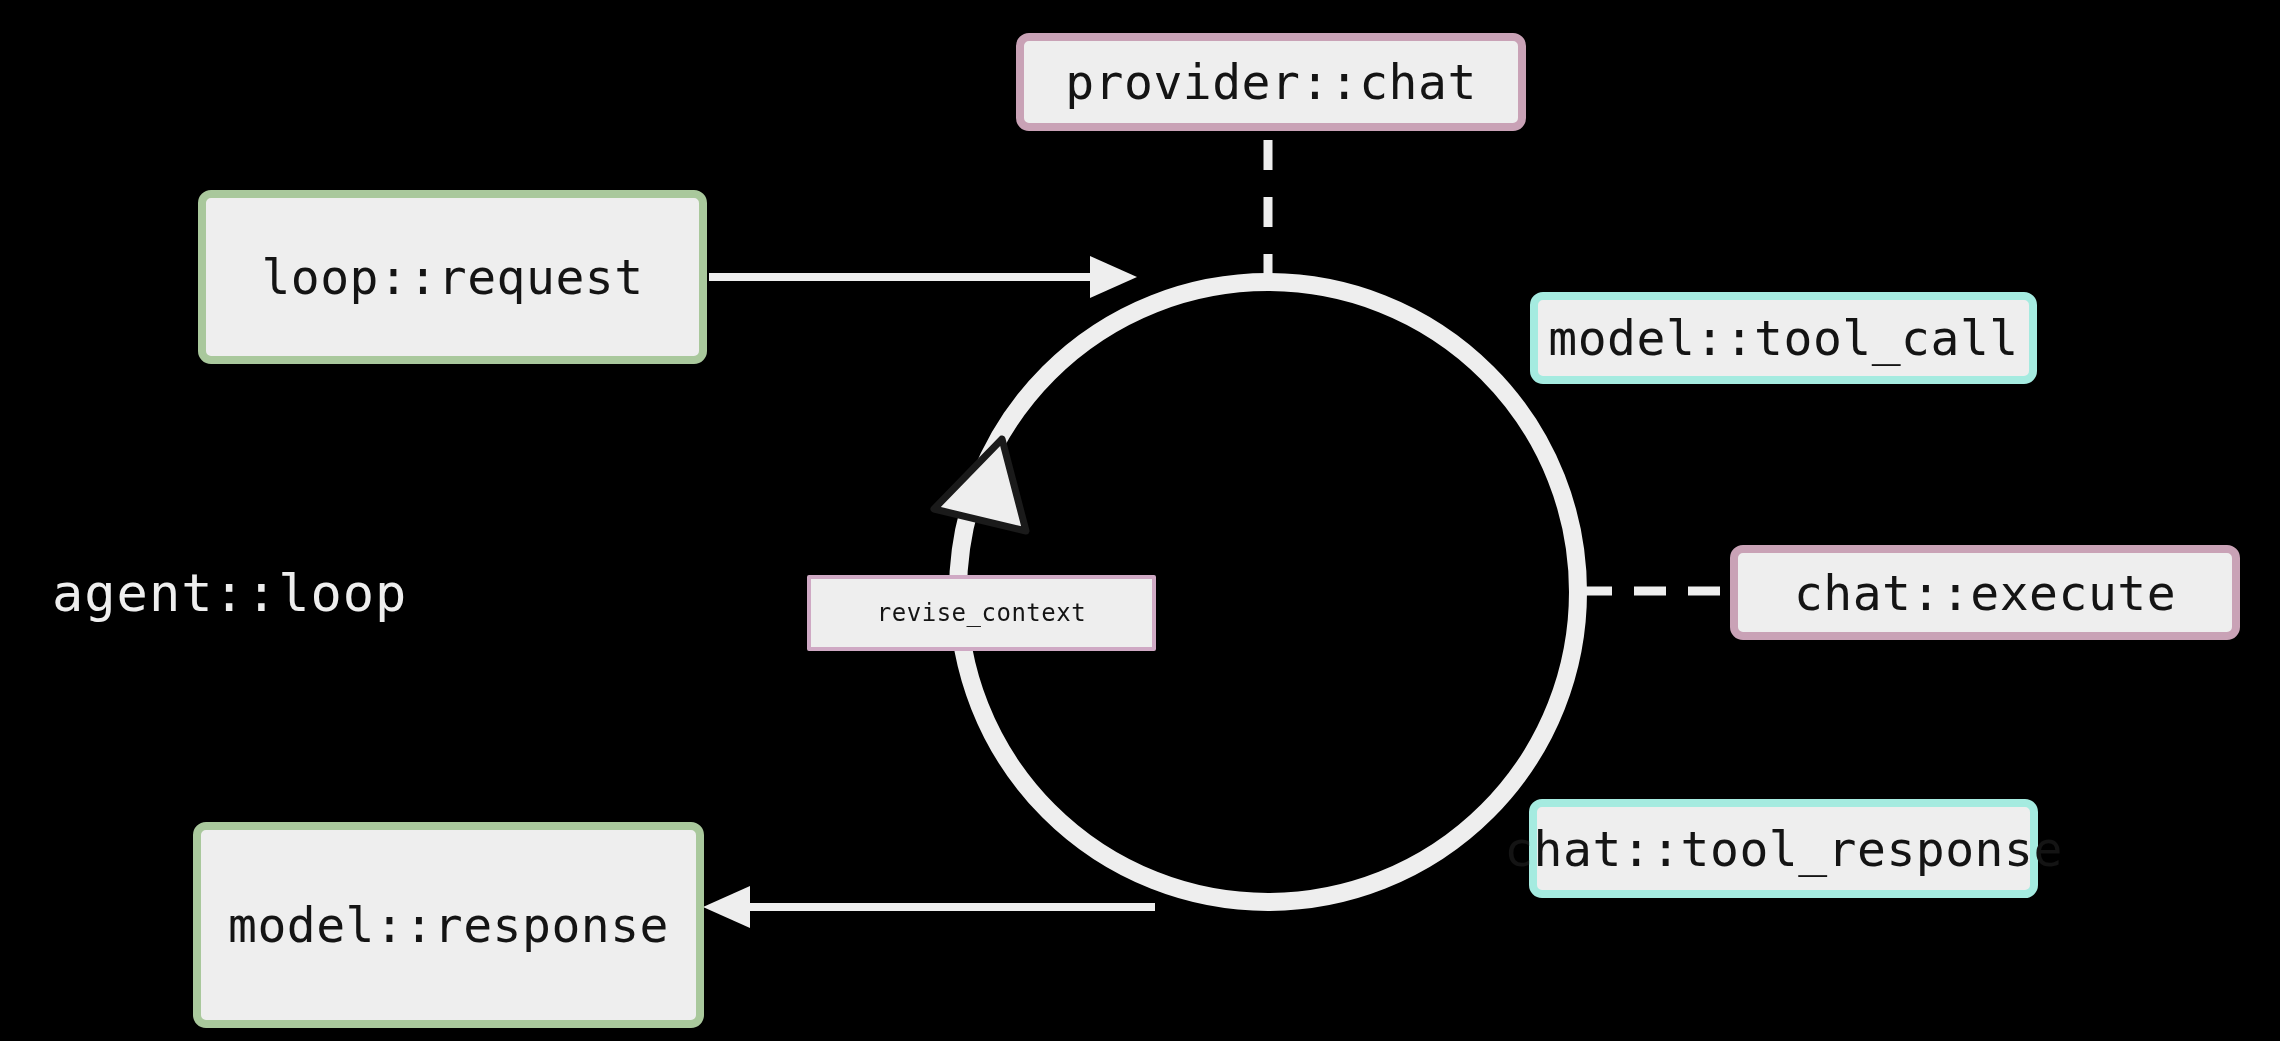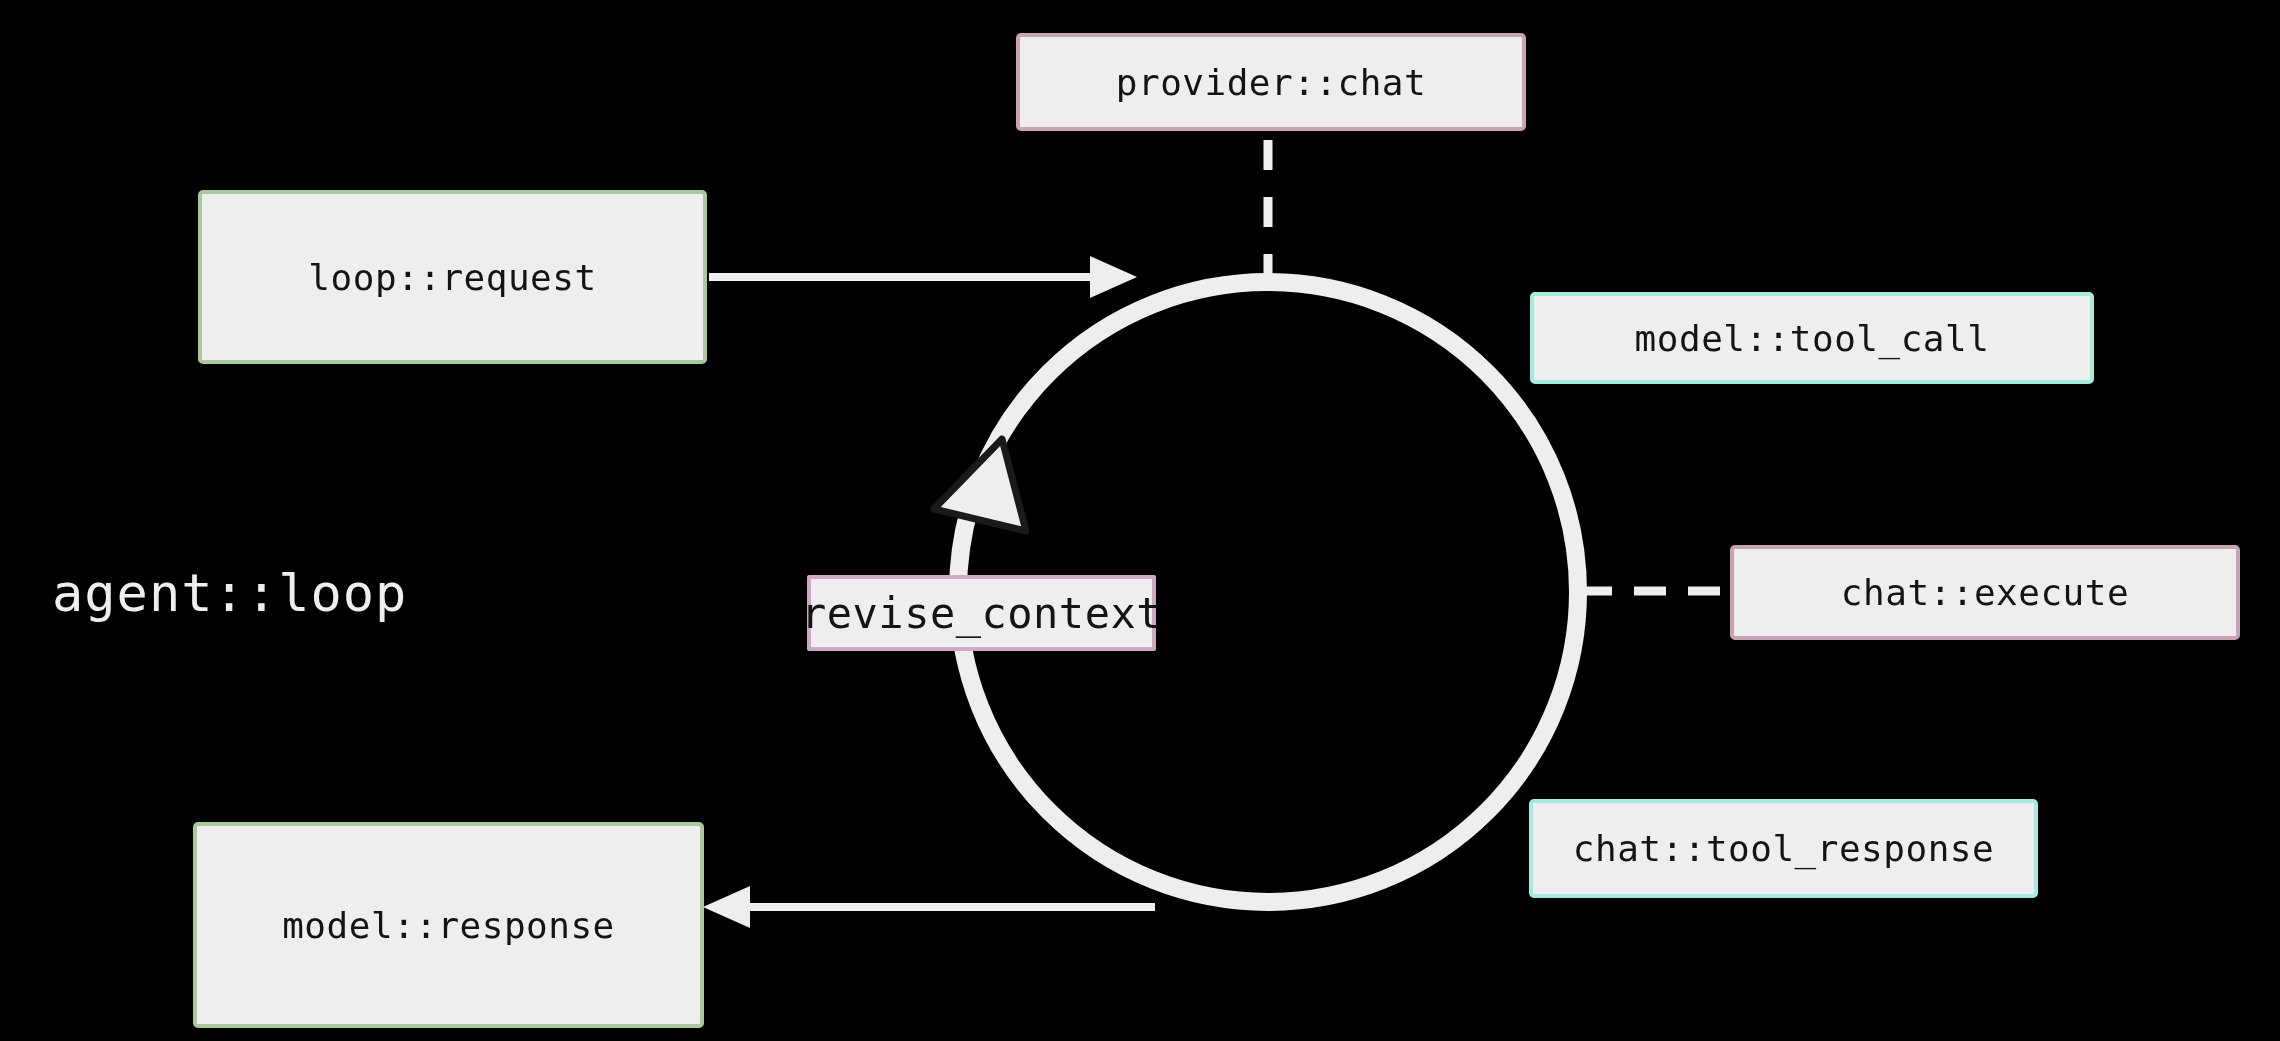--- a/index.html
+++ b/index.html
@@ -19,33 +19,33 @@
     position: absolute;
     left: 0;
     top: 0;
     width: 2280px;
     height: 1041px;
   }
   .node {
     position: absolute;
     box-sizing: border-box;
     background: #eeeeee;
-    border: 4px solid #701a75; 
-    border-radius: 5px;
+    border: 8px solid #701a75; 
+    border-radius: 13px;
     display: flex;
     align-items: center;
     justify-content: center;
     color: #141414;
-    font-size: 36px;
+    font-size: 48px;
     letter-spacing: 0.5px;
     white-space: nowrap;
   }
   .node--small {
     border-width: 4px;
-    font-size: 42px;
+    font-size: 24px;
     border-radius: 2px;
   }
   #loop-title {
     position: absolute;
     left: 52px;
     top: 546px;
     font-size: 52px;
     line-height: 94px;
     color: #eeeeee;
     letter-spacing: 1px;
@@ -77,21 +77,21 @@
   <div id="loop-title" style="color: rgb(238, 238, 238);">agent::loop</div>
 
   <div class="node" style="left: 1016px; top: 33px; width: 510px; height: 98px; border-color: rgb(201, 162, 182);">
     <span>provider::chat</span>
   </div>
 
   <div class="node" style="left: 198px; top: 190px; width: 509px; height: 174px; border-color: rgb(169, 200, 156);">
     <span>loop::request</span>
   </div>
 
-  <div class="node" style="left: 1530px; top: 292px; width: 564px; height: 92px; border-color: rgb(165, 235, 224);">
+  <div class="node" style="left: 1530px; top: 292px; width: 507px; height: 92px; border-color: rgb(165, 235, 224);">
     <span>model::tool_call</span>
   </div>
 
   <div class="node" style="left: 1730px; top: 545px; width: 510px; height: 95px; border-color: rgb(201, 162, 182);">
     <span>chat::execute</span>
   </div>
 
   <div class="node" style="left: 1529px; top: 799px; width: 509px; height: 99px; border-color: rgb(165, 235, 224);">
     <span>chat::tool_response</span>
   </div>

